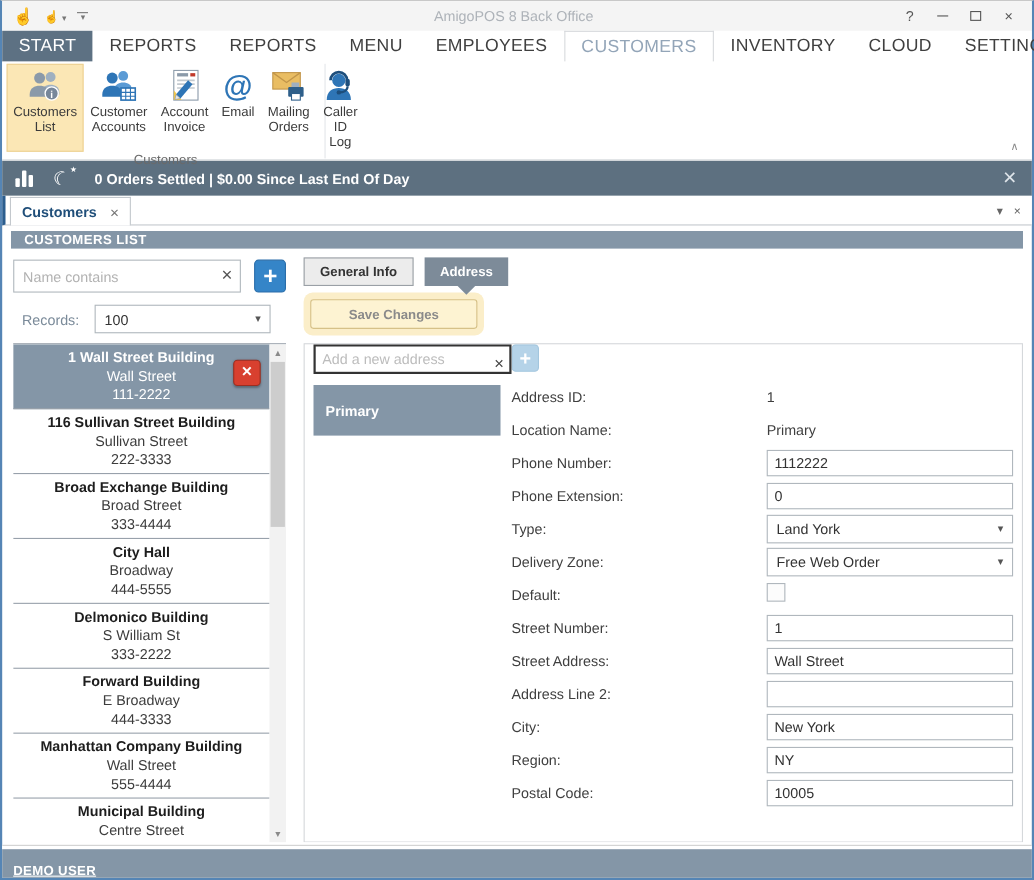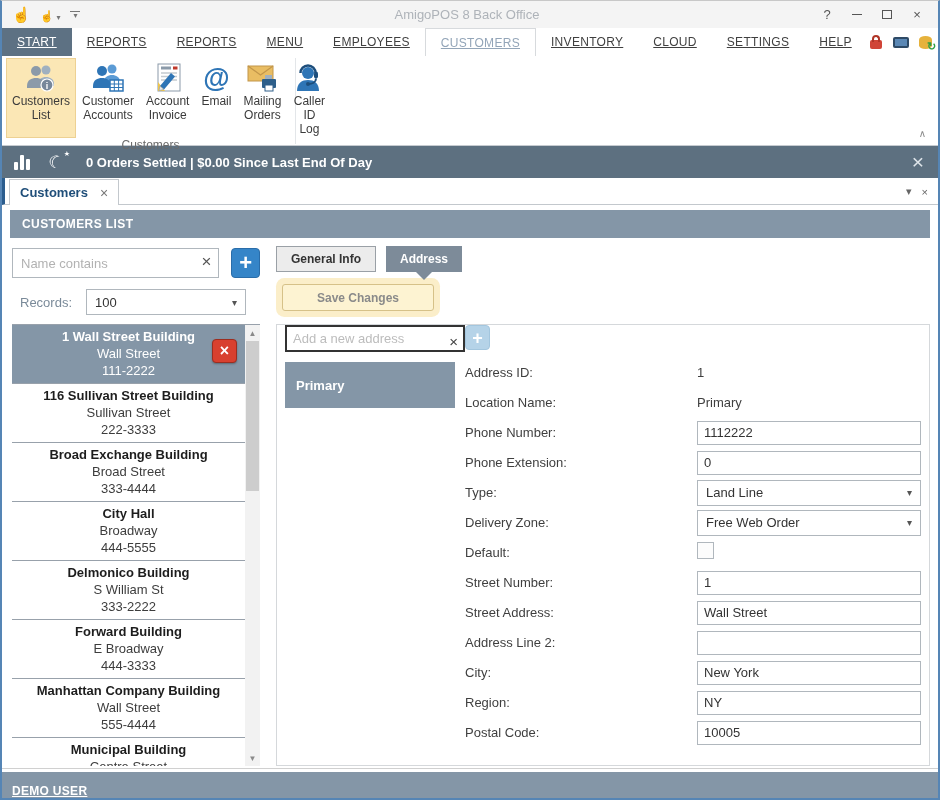--- a/index.html
+++ b/index.html
@@ -19,22 +19,22 @@
   .qat-custom .tiny-arrow { margin: 0; display: block; text-align: center; line-height: 4px; }
   .title-text { flex: 1; text-align: center; color: #aeb3b9; font-size: 13px; }
   .win-controls { display: flex; align-items: center; gap: 0; padding-right: 6px; }
   .win-btn { width: 30px; height: 22px; display: flex; align-items: center; justify-content: center;
              color: #555; font-size: 13px; cursor: default; }
   .min-bar { width: 10px; height: 1px; background: #555; display: inline-block; }
   .max-box { width: 10px; height: 9px; border: 1px solid #555; display: inline-block; }
 
   
   .menubar { height: 28px; display: flex; align-items: stretch; background: #fff; flex: none; }
-  .menu-tab { padding: 0 15px; display: flex; align-items: center; font-size: 12px; color: #3f3f3f;
-              letter-spacing: .3px; cursor: default; text-decoration: underline; }
+  .menu-tab { padding: 0 15px; display: flex; align-items: center; font-size: 16px; color: #3f3f3f;
+              letter-spacing: .3px; cursor: default; }
   .menu-tab.start { background: #5d7183; color: #fff; }
   .menu-tab.active { color: #93a5b8; border: 1px solid #d7dadd; border-bottom: none; background: #fff; }
   .menu-icons { margin-left: auto; display: flex; align-items: center; gap: 7px; padding-right: 8px; }
   .mi { width: 18px; height: 18px; display: flex; align-items: center; justify-content: center; }
   .lock-body { width: 12px; height: 9px; background: #d04437; border-radius: 2px; position: relative; margin-top: 5px; }
   .lock-shackle { position: absolute; top: -5px; left: 2px; width: 8px; height: 7px;
                   border: 2px solid #b03527; border-bottom: none; border-radius: 4px 4px 0 0; }
   .monitor { width: 16px; height: 11px; background: #2e4a66; border-radius: 2px; padding: 2px; }
   .monitor i { display: block; width: 100%; height: 100%; background: #5b88b5; }
   .db { width: 13px; height: 13px; background: #e6b23c; border-radius: 50% / 28%; position: relative; }
@@ -69,21 +69,21 @@
               align-items: flex-end; position: relative; flex: none; border-left: 3px solid #2b5d8e; }
   .doc-tab { margin-left: 4px; height: 26px; background: #fff; border: 1px solid #c3c8cd; border-bottom: none;
              display: flex; align-items: center; padding: 0 10px; margin-bottom: -1px; z-index: 2; }
   .doc-tab-label { color: #1f4e79; font-weight: bold; font-size: 13px; }
   .doc-tab-close { margin-left: 12px; color: #777; font-size: 14px; cursor: default; }
   .tabstrip-controls { margin-left: auto; display: flex; align-items: center; gap: 10px; padding: 0 10px 6px 0; }
   .tabstrip-controls span { color: #666; font-size: 11px; cursor: default; }
 
   
   .content { flex: 1; padding: 5px 8px 0; display: flex; flex-direction: column; overflow: hidden; }
-  .panel-header { height: 28px; background: #8496a7; color: #fff; font-size: 12px; font-weight: bold;
+  .panel-header { height: 16px; background: #8496a7; color: #fff; font-size: 12px; font-weight: bold;
                   letter-spacing: .4px; display: flex; align-items: center; padding-left: 12px; flex: none; }
   .content-body { flex: 1; display: flex; overflow: hidden; }
 
   
   .left-col { width: 250px; flex: none; display: flex; flex-direction: column; padding-top: 10px; }
   .search-row { display: flex; align-items: center; gap: 12px; padding-left: 2px; }
   .search-box { position: relative; width: 218px; }
   .search-box input { width: 100%; height: 30px; border: 1px solid #b0b7bd; padding: 0 28px 0 8px;
                       font-size: 13px; font-family: inherit; color: #333; outline: none; }
   .search-box input::placeholder { color: #b2b2b2; }
@@ -440,21 +440,21 @@
               <span class="form-control"><input type="text" value="1112222" style=""></span>
             </div>
             <div class="form-row">
               <span class="form-label">Phone Extension:</span>
               <span class="form-control"><input type="text" value="0" style=""></span>
             </div>
             <div class="form-row">
               <span class="form-label">Type:</span>
               <span class="form-control">
                   <span class="fake-select">
-                <span>Land Line</span>
+                <span>Land York</span>
                 <span class="sel-arrow">▾</span>
               </span>
                 </span>
             </div>
             <div class="form-row">
               <span class="form-label">Delivery Zone:</span>
               <span class="form-control">
                   <span class="fake-select">
                 <span>Free Web Order</span>
                 <span class="sel-arrow">▾</span>

